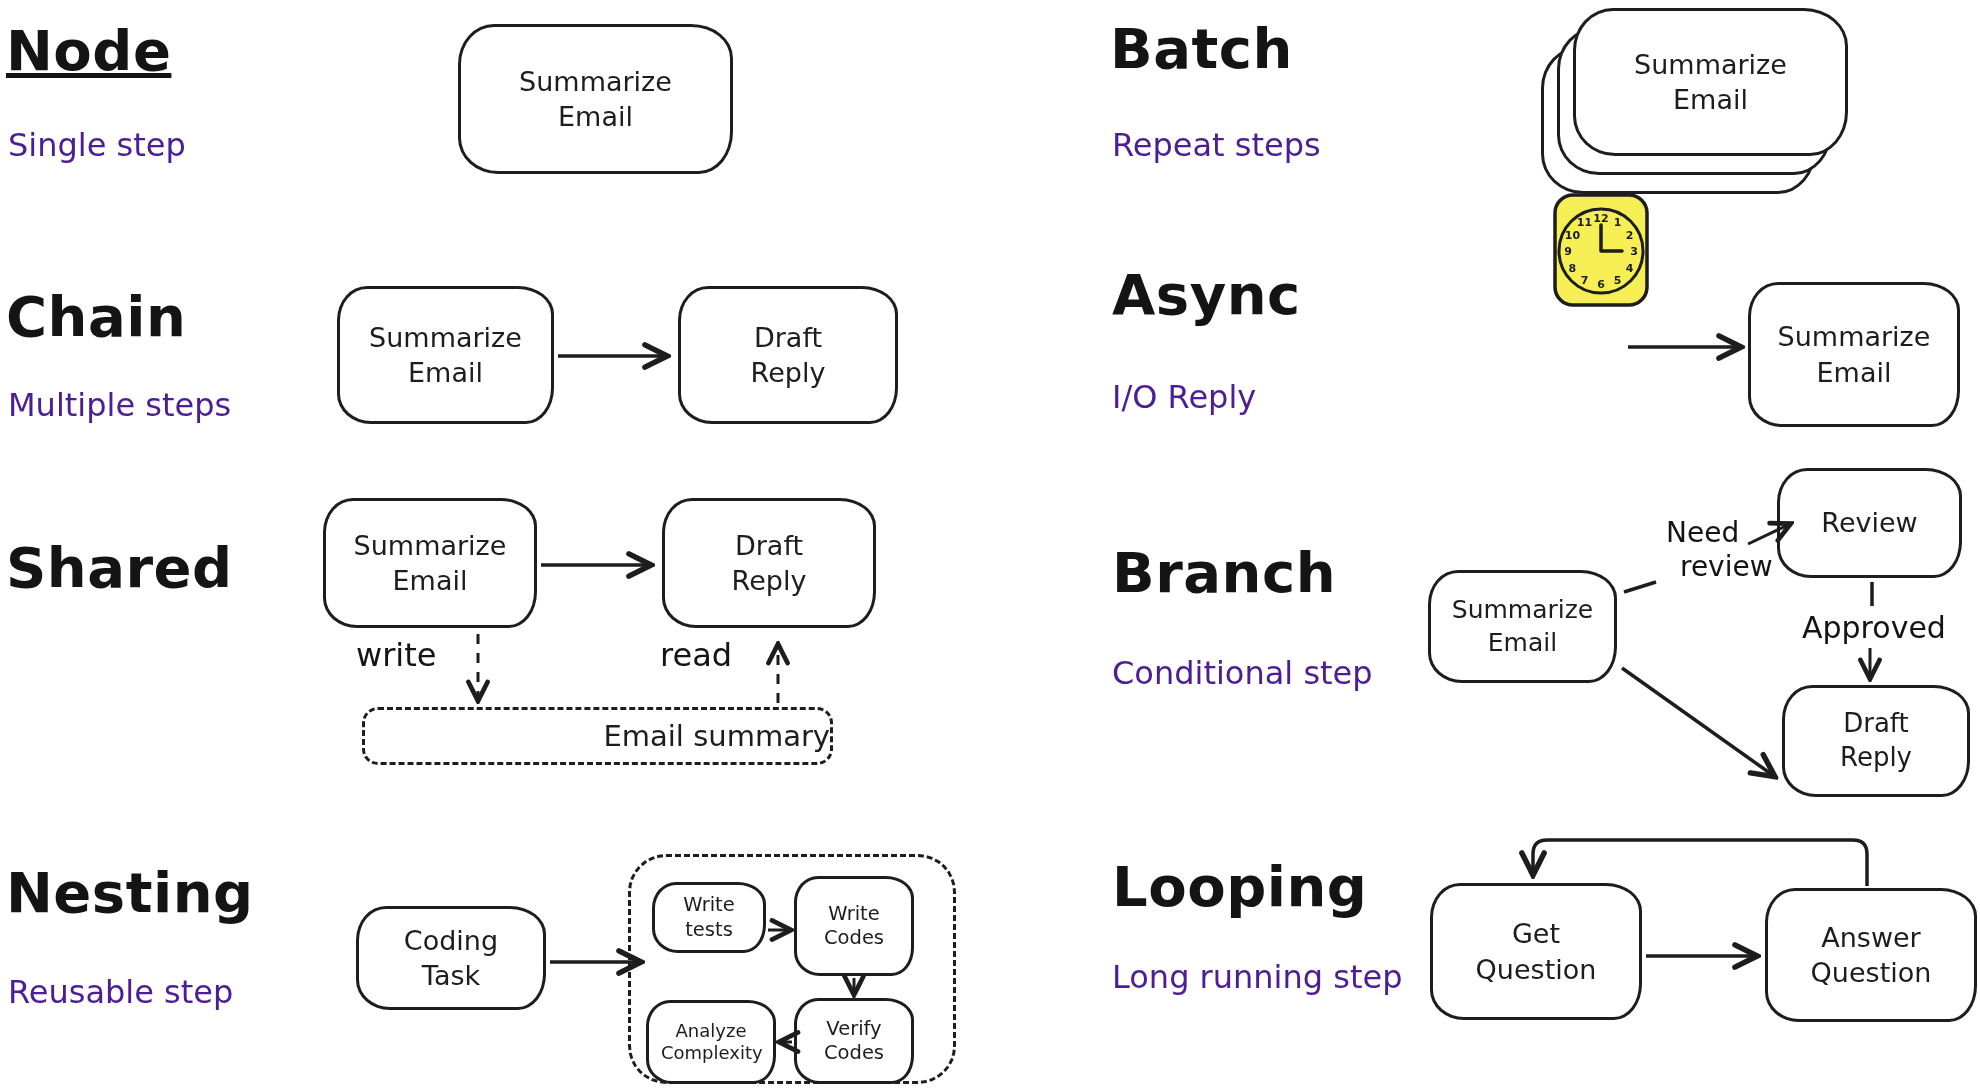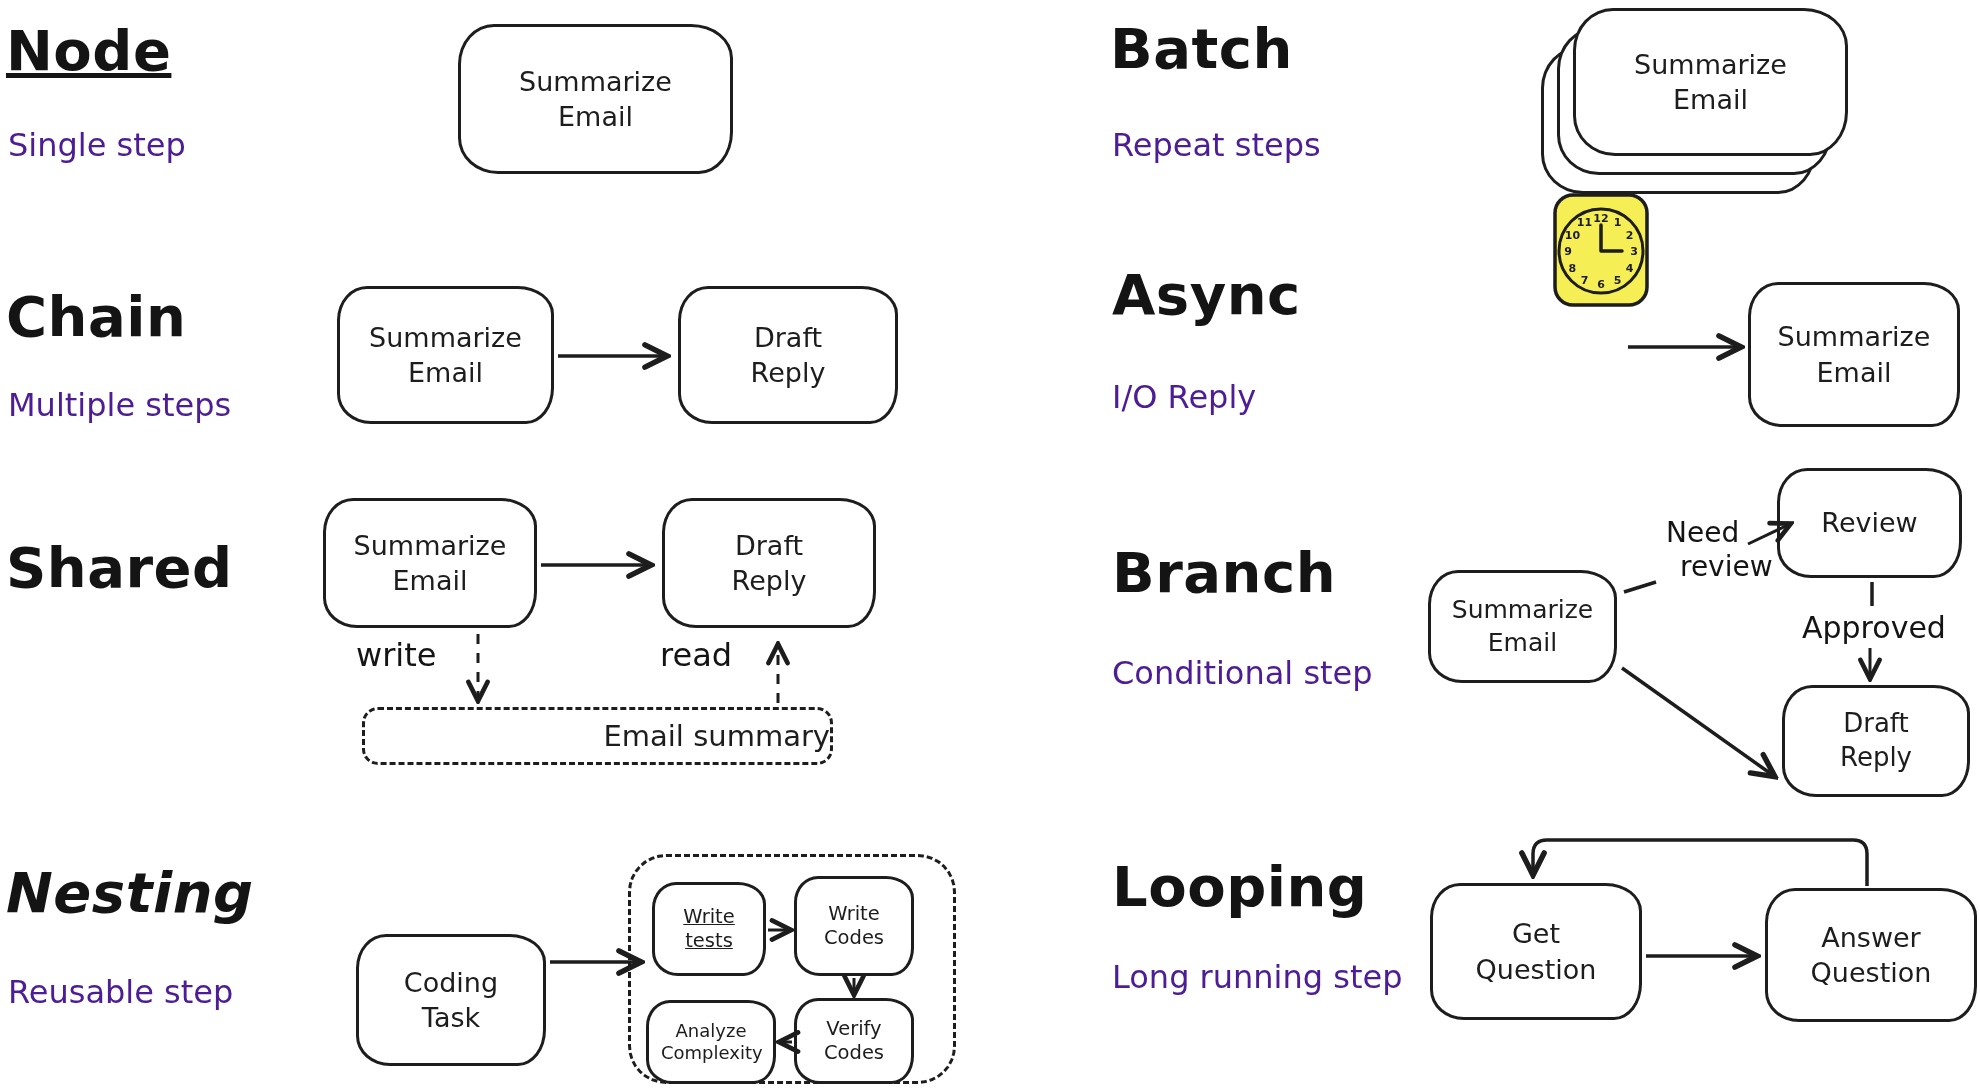--- a/index.html
+++ b/index.html
@@ -59,27 +59,27 @@
   </div>
   <div class="box r2" style="left:662px;top:498px;width:214px;height:130px;">
     <span style="max-width:100px;">Draft Reply</span>
   </div>
   <div class="anno" style="left:356px;top:636px;">write</div>
   <div class="anno" style="left:660px;top:636px;">read</div>
   <div class="dashed-store" style="left:362px;top:707px;width:471px;height:58px;">
     <span>Email summary</span>
   </div>
 
-  <div class="title" style="left:6px;top:860px;font-style:italic;">Nesting</div>
+  <div class="title" style="left:6px;top:860px;">Nesting</div>
   <div class="subtitle" style="left:8px;top:973px;">Reusable step</div>
-  <div class="box r2" style="left:356px;top:934px;width:190px;height:132px;">
+  <div class="box r2" style="left:356px;top:906px;width:190px;height:104px;">
     <span style="max-width:110px;">Coding Task</span>
   </div>
   <div class="dashed-container" style="left:628px;top:854px;width:328px;height:230px;"></div>
-  <div class="box r3 small" style="left:652px;top:882px;width:114px;height:94px;text-decoration:underline;">
+  <div class="box r3 small" style="left:652px;top:882px;width:114px;height:71px;">
     <span style="max-width:62px;">Write tests</span>
   </div>
   <div class="box r3 small" style="left:794px;top:876px;width:120px;height:100px;">
     <span style="max-width:66px;">Write Codes</span>
   </div>
   <div class="box r3 small" style="left:794px;top:998px;width:120px;height:86px;">
     <span style="max-width:66px;">Verify Codes</span>
   </div>
   <div class="box r3 small" style="left:646px;top:1000px;width:130px;height:84px;font-size:18px;">
     <span style="max-width:100px;">Analyze Complexity</span>

